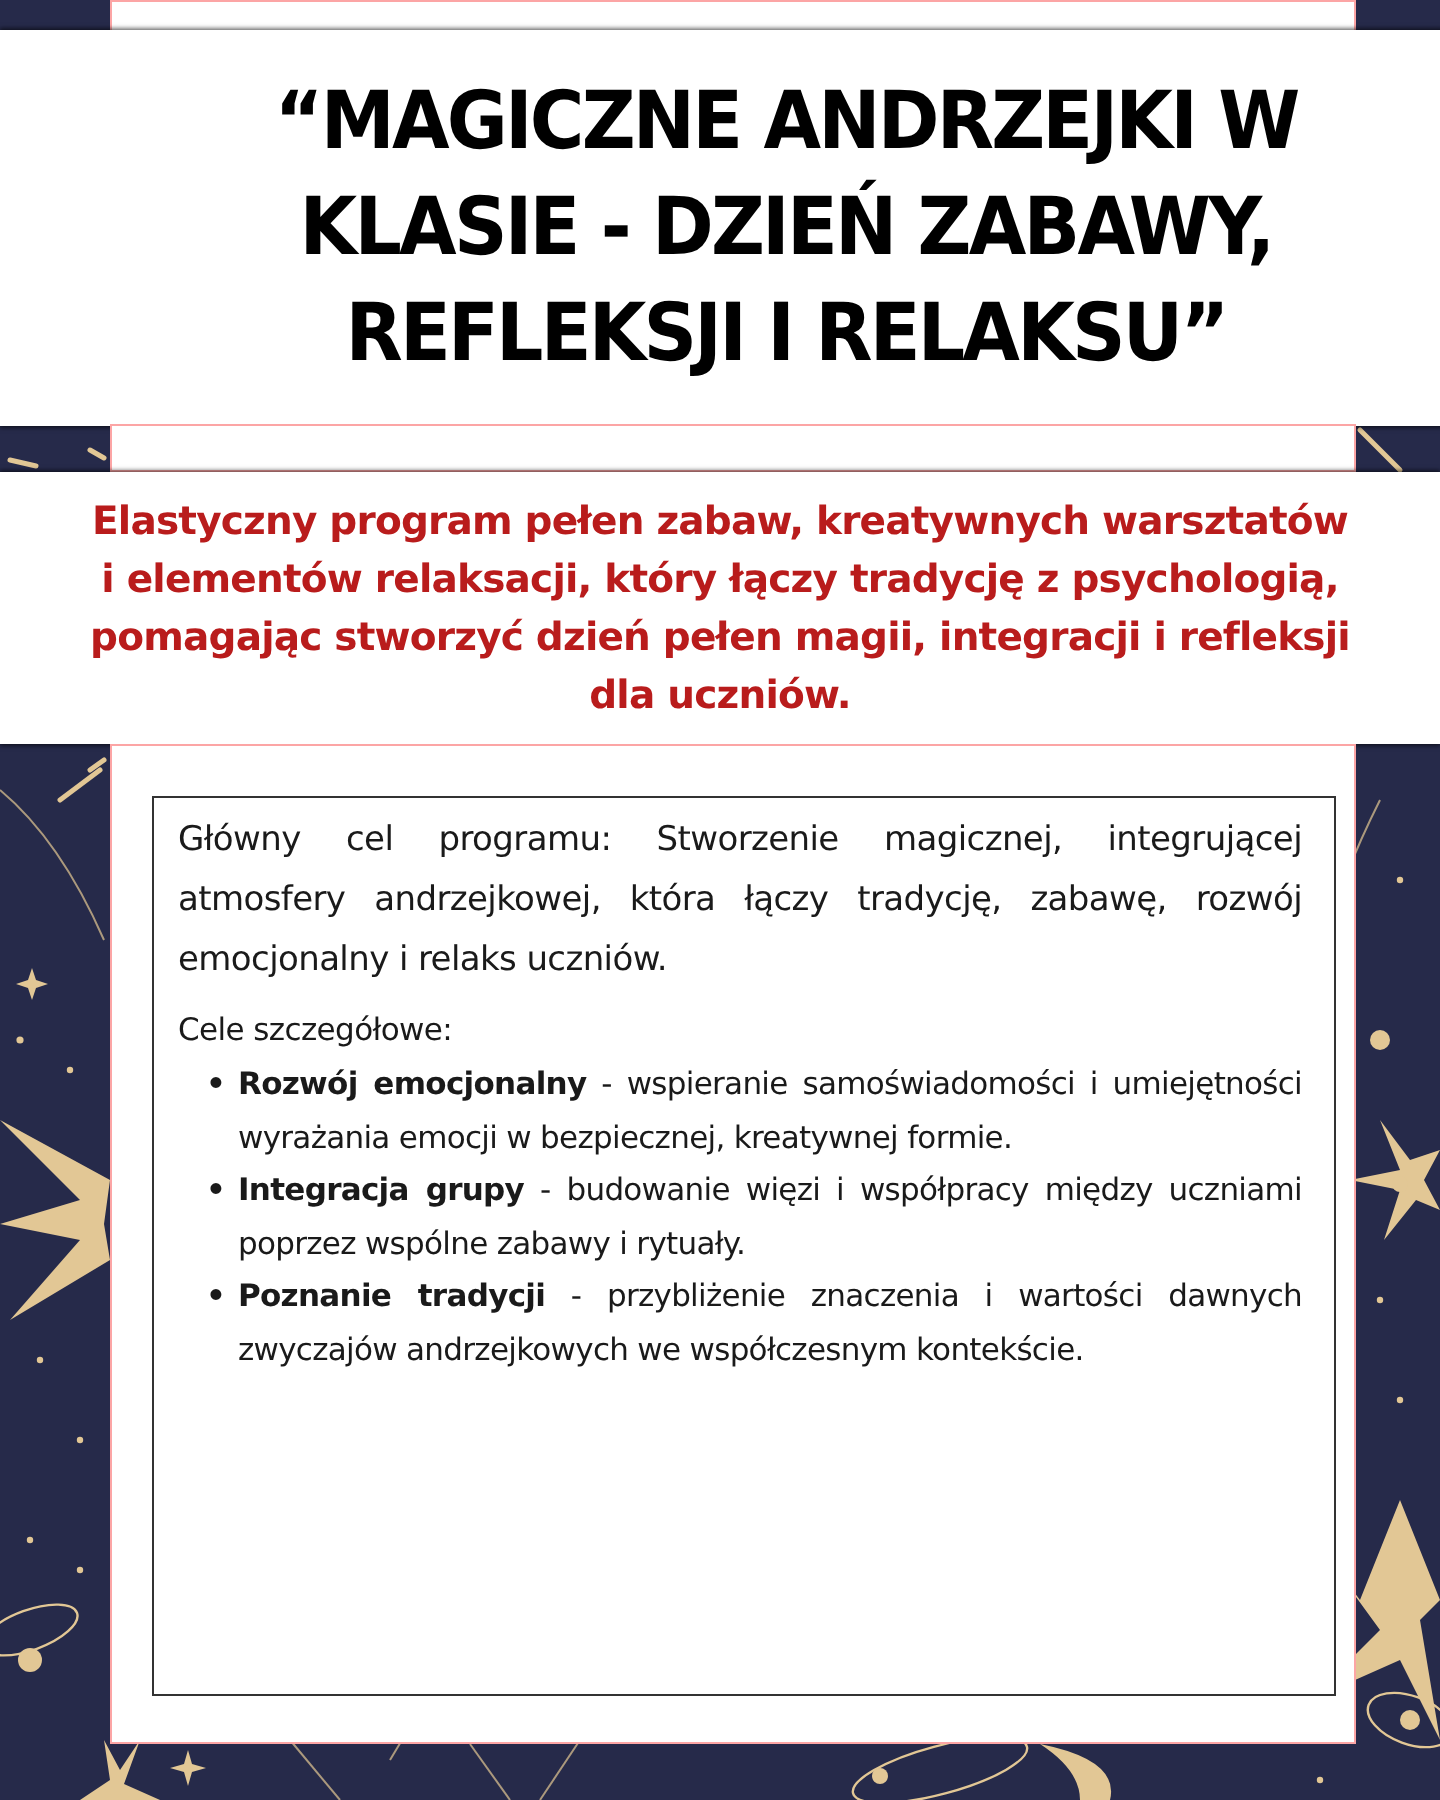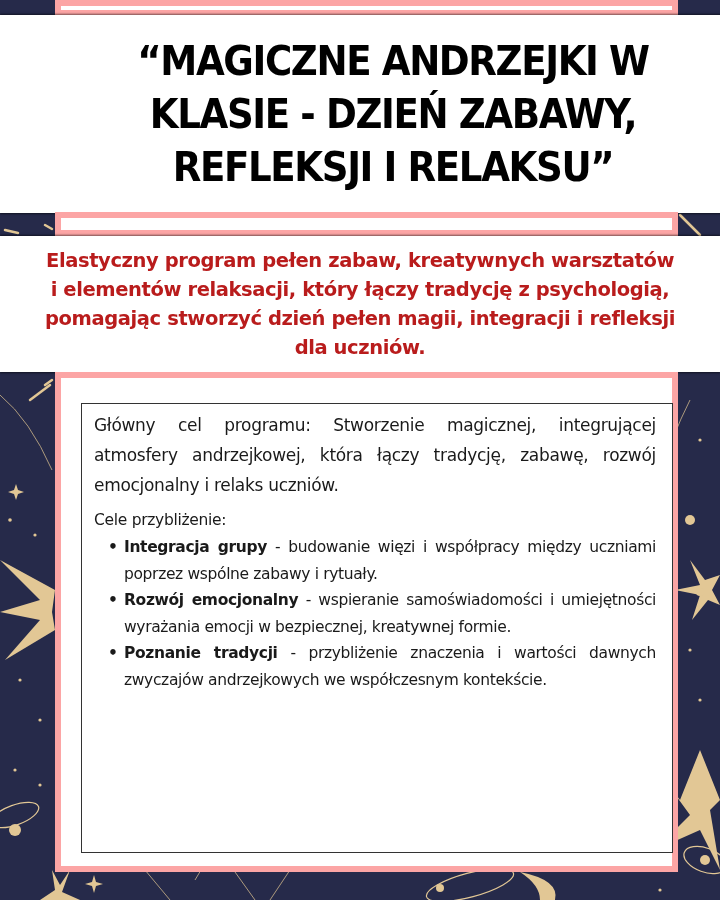--- a/index.html
+++ b/index.html
@@ -9,21 +9,21 @@
       font-family:"Liberation Sans", sans-serif;
       color:#111;
     }
     .bg-svg { position:absolute; left:0; top:0; width:720px; height:900px; }
     .band {
       position:absolute; left:0; width:720px; background:#fff;
       box-shadow:0 1px 2px rgba(0,0,0,0.5), 0 -1px 2px rgba(0,0,0,0.5);
     }
     .panel {
       position:absolute; left:55px; width:623px; background:#fff;
-      border:6px solid #fca5a5; box-sizing:border-box;
+      border:1px solid #fca5a5; box-sizing:border-box;
     }
     .title-band { top:15px; height:198px; display:flex; align-items:center; justify-content:center;padding-left:33px; }
     .title {
       margin:0; width:560px; text-align:center;
       font-family:"DejaVu Sans", sans-serif; font-weight:bold;
       font-size:40px; line-height:53px; letter-spacing:-1.5px; color:#000;
       transform:scaleX(0.93);
     }
     .subtitle-band { top:236px; height:136px; display:flex; align-items:center; justify-content:center; }
     .subtitle {
@@ -115,20 +115,20 @@
 
 <div class="panel" style="top:212px; height:24px;"></div>
 
 <div class="band subtitle-band">
   <p class="subtitle">Elastyczny program pełen zabaw, kreatywnych warsztatów i elementów relaksacji, który łączy tradycję z psychologią, pomagając stworzyć dzień pełen magii, integracji i refleksji dla uczniów.</p>
 </div>
 
 <div class="panel main-panel">
   <div class="content-box">
     <p class="main-goal">Główny cel programu: Stworzenie magicznej, integrującej atmosfery andrzejkowej, która łączy tradycję, zabawę, rozwój emocjonalny i relaks uczniów.</p>
-    <p class="details-heading">Cele przybliżenie:</p>
+    <p class="details-heading">Cele szczegółowe:</p>
     <ul class="goals">
+      <li class="goal"><span class="goal-name">Rozwój emocjonalny</span><span> - wspieranie samoświadomości i umiejętności wyrażania emocji w bezpiecznej, kreatywnej formie.</span></li>
       <li class="goal"><span class="goal-name">Integracja grupy</span><span> - budowanie więzi i współpracy między uczniami poprzez wspólne zabawy i rytuały.</span></li>
-      <li class="goal"><span class="goal-name">Rozwój emocjonalny</span><span> - wspieranie samoświadomości i umiejętności wyrażania emocji w bezpiecznej, kreatywnej formie.</span></li>
       <li class="goal"><span class="goal-name">Poznanie tradycji</span><span> - przybliżenie znaczenia i wartości dawnych zwyczajów andrzejkowych we współczesnym kontekście.</span></li>
     </ul>
   </div>
 </div>
 
 </body></html>

